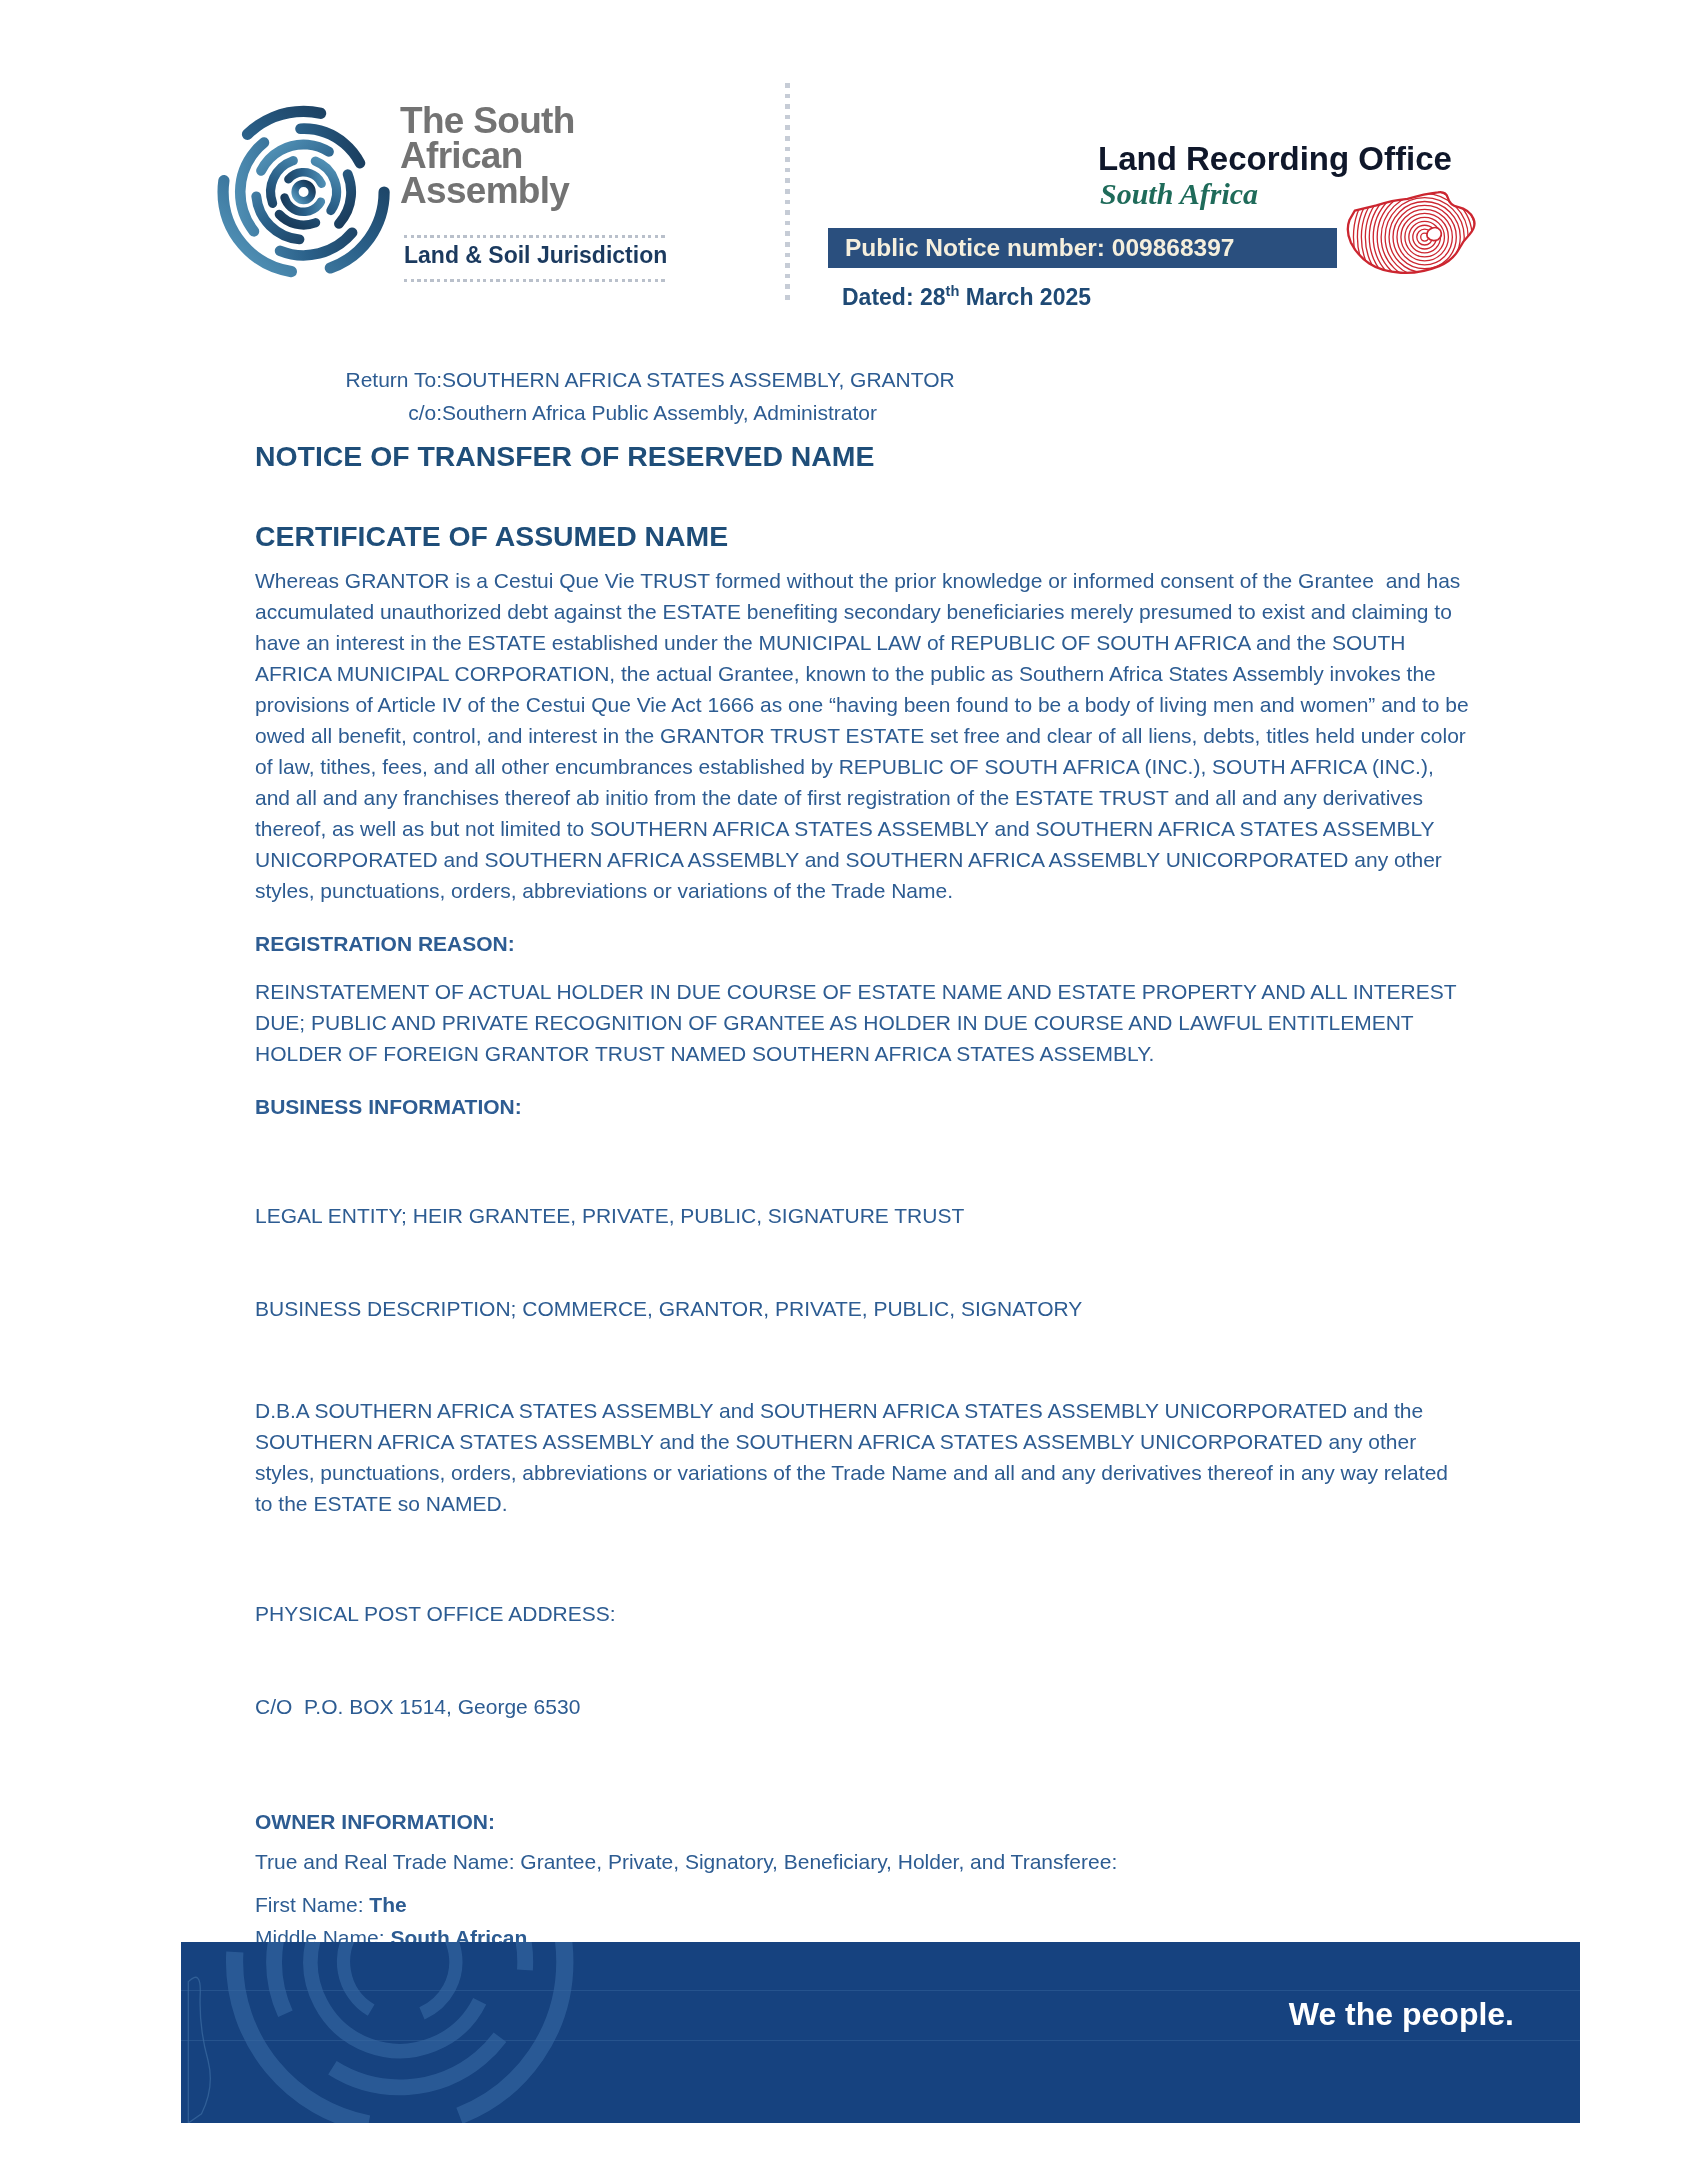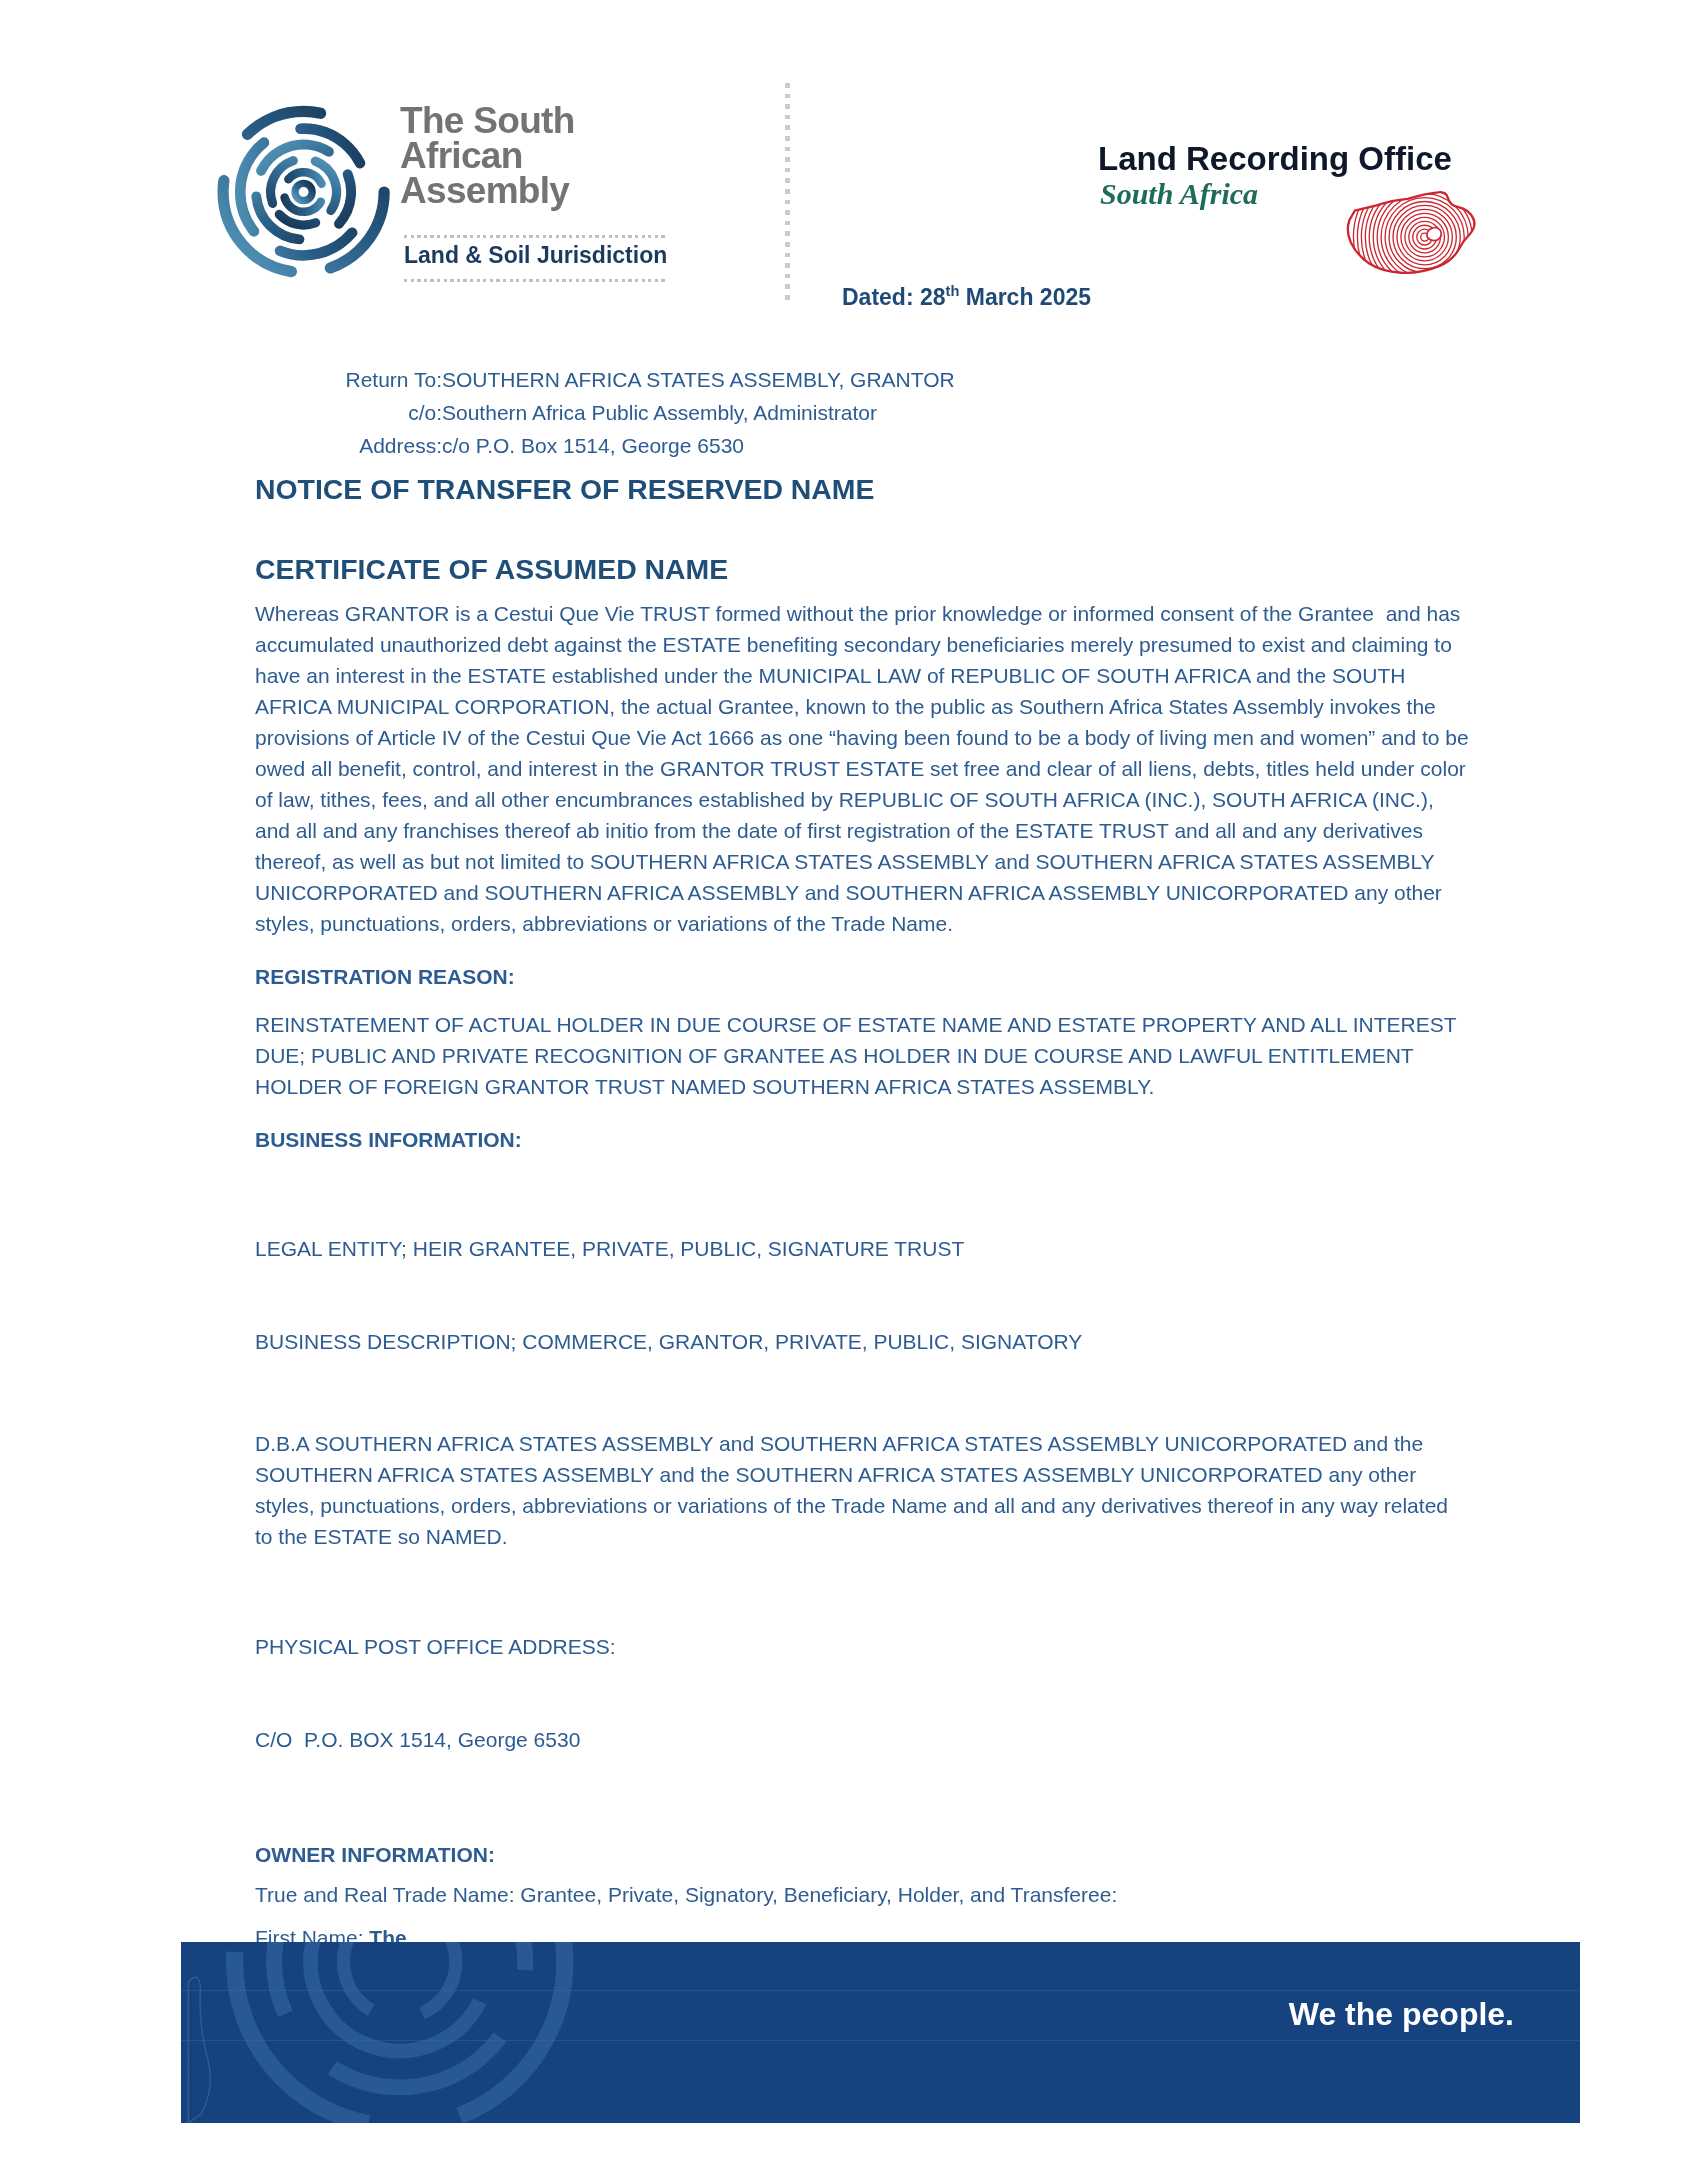--- a/index.html
+++ b/index.html
@@ -96,20 +96,21 @@
     <div class="logo-rule top"></div>
     <div class="logo-caption">Land &amp; Soil Jurisdiction</div>
     <div class="logo-rule bottom"></div>
   </div>
 
   <div class="header-divider"></div>
 
   <div class="office-title">Land Recording Office</div>
   <div class="office-subtitle">South Africa</div>
 
+  <div class="notice-bar">Public Notice number: 009868397</div>
 
   <div class="dated-line"><span>Dated: 28</span><sup>th</sup><span> March 2025</span></div>
 
   <svg class="sa-map" viewBox="0 0 210 138" aria-hidden="true">
     <defs>
       <clipPath id="saClip">
         <path d="M22 36 L55 28 Q78 20 102 18 Q128 10 148 8 Q160 6 163 16 Q166 28 178 30 Q196 34 202 48 Q207 60 196 72 Q186 82 180 94 Q170 112 150 120 Q120 132 92 130 Q62 128 44 116 Q26 104 16 84 Q8 66 14 50 Z"></path>
       </clipPath>
     </defs>
     <g clip-path="url(#saClip)" fill="none" stroke="#cc2630" stroke-width="2">
@@ -140,24 +141,20 @@
 
     <div class="return-block">
       <div class="return-row">
         <span class="return-label">Return To:</span>
         <span>SOUTHERN AFRICA STATES ASSEMBLY, GRANTOR</span>
       </div>
       <div class="return-row">
         <span class="return-label">c/o:</span>
         <span>Southern Africa Public Assembly, Administrator</span>
       </div>
-      <div class="return-row">
-        <span class="return-label">Address:</span>
-        <span>c/o P.O. Box 1514, George 6530</span>
-      </div>
     </div>
 
     <div class="doc-title second">NOTICE OF TRANSFER OF RESERVED NAME</div>
     <div class="doc-title first">CERTIFICATE OF ASSUMED NAME</div>
 
 
     <div class="para">Whereas GRANTOR is a Cestui Que Vie TRUST formed without the prior knowledge or informed consent of the Grantee  and has accumulated unauthorized debt against the ESTATE benefiting secondary beneficiaries merely presumed to exist and claiming to have an interest in the ESTATE established under the MUNICIPAL LAW of REPUBLIC OF SOUTH AFRICA and the SOUTH AFRICA MUNICIPAL CORPORATION, the actual Grantee, known to the public as Southern Africa States Assembly invokes the provisions of Article IV of the Cestui Que Vie Act 1666 as one “having been found to be a body of living men and women” and to be owed all benefit, control, and interest in the GRANTOR TRUST ESTATE set free and clear of all liens, debts, titles held under color of law, tithes, fees, and all other encumbrances established by REPUBLIC OF SOUTH AFRICA (INC.), SOUTH AFRICA (INC.), and all and any franchises thereof ab initio from the date of first registration of the ESTATE TRUST and all and any derivatives thereof, as well as but not limited to SOUTHERN AFRICA STATES ASSEMBLY and SOUTHERN AFRICA STATES ASSEMBLY UNICORPORATED and SOUTHERN AFRICA ASSEMBLY and SOUTHERN AFRICA ASSEMBLY UNICORPORATED any other styles, punctuations, orders, abbreviations or variations of the Trade Name.</div>
 
     <div class="sec-heading">REGISTRATION REASON:</div>
     <div class="sec-body">REINSTATEMENT OF ACTUAL HOLDER IN DUE COURSE OF ESTATE NAME AND ESTATE PROPERTY AND ALL INTEREST DUE; PUBLIC AND PRIVATE RECOGNITION OF GRANTEE AS HOLDER IN DUE COURSE AND LAWFUL ENTITLEMENT HOLDER OF FOREIGN GRANTOR TRUST NAMED SOUTHERN AFRICA STATES ASSEMBLY.</div>

